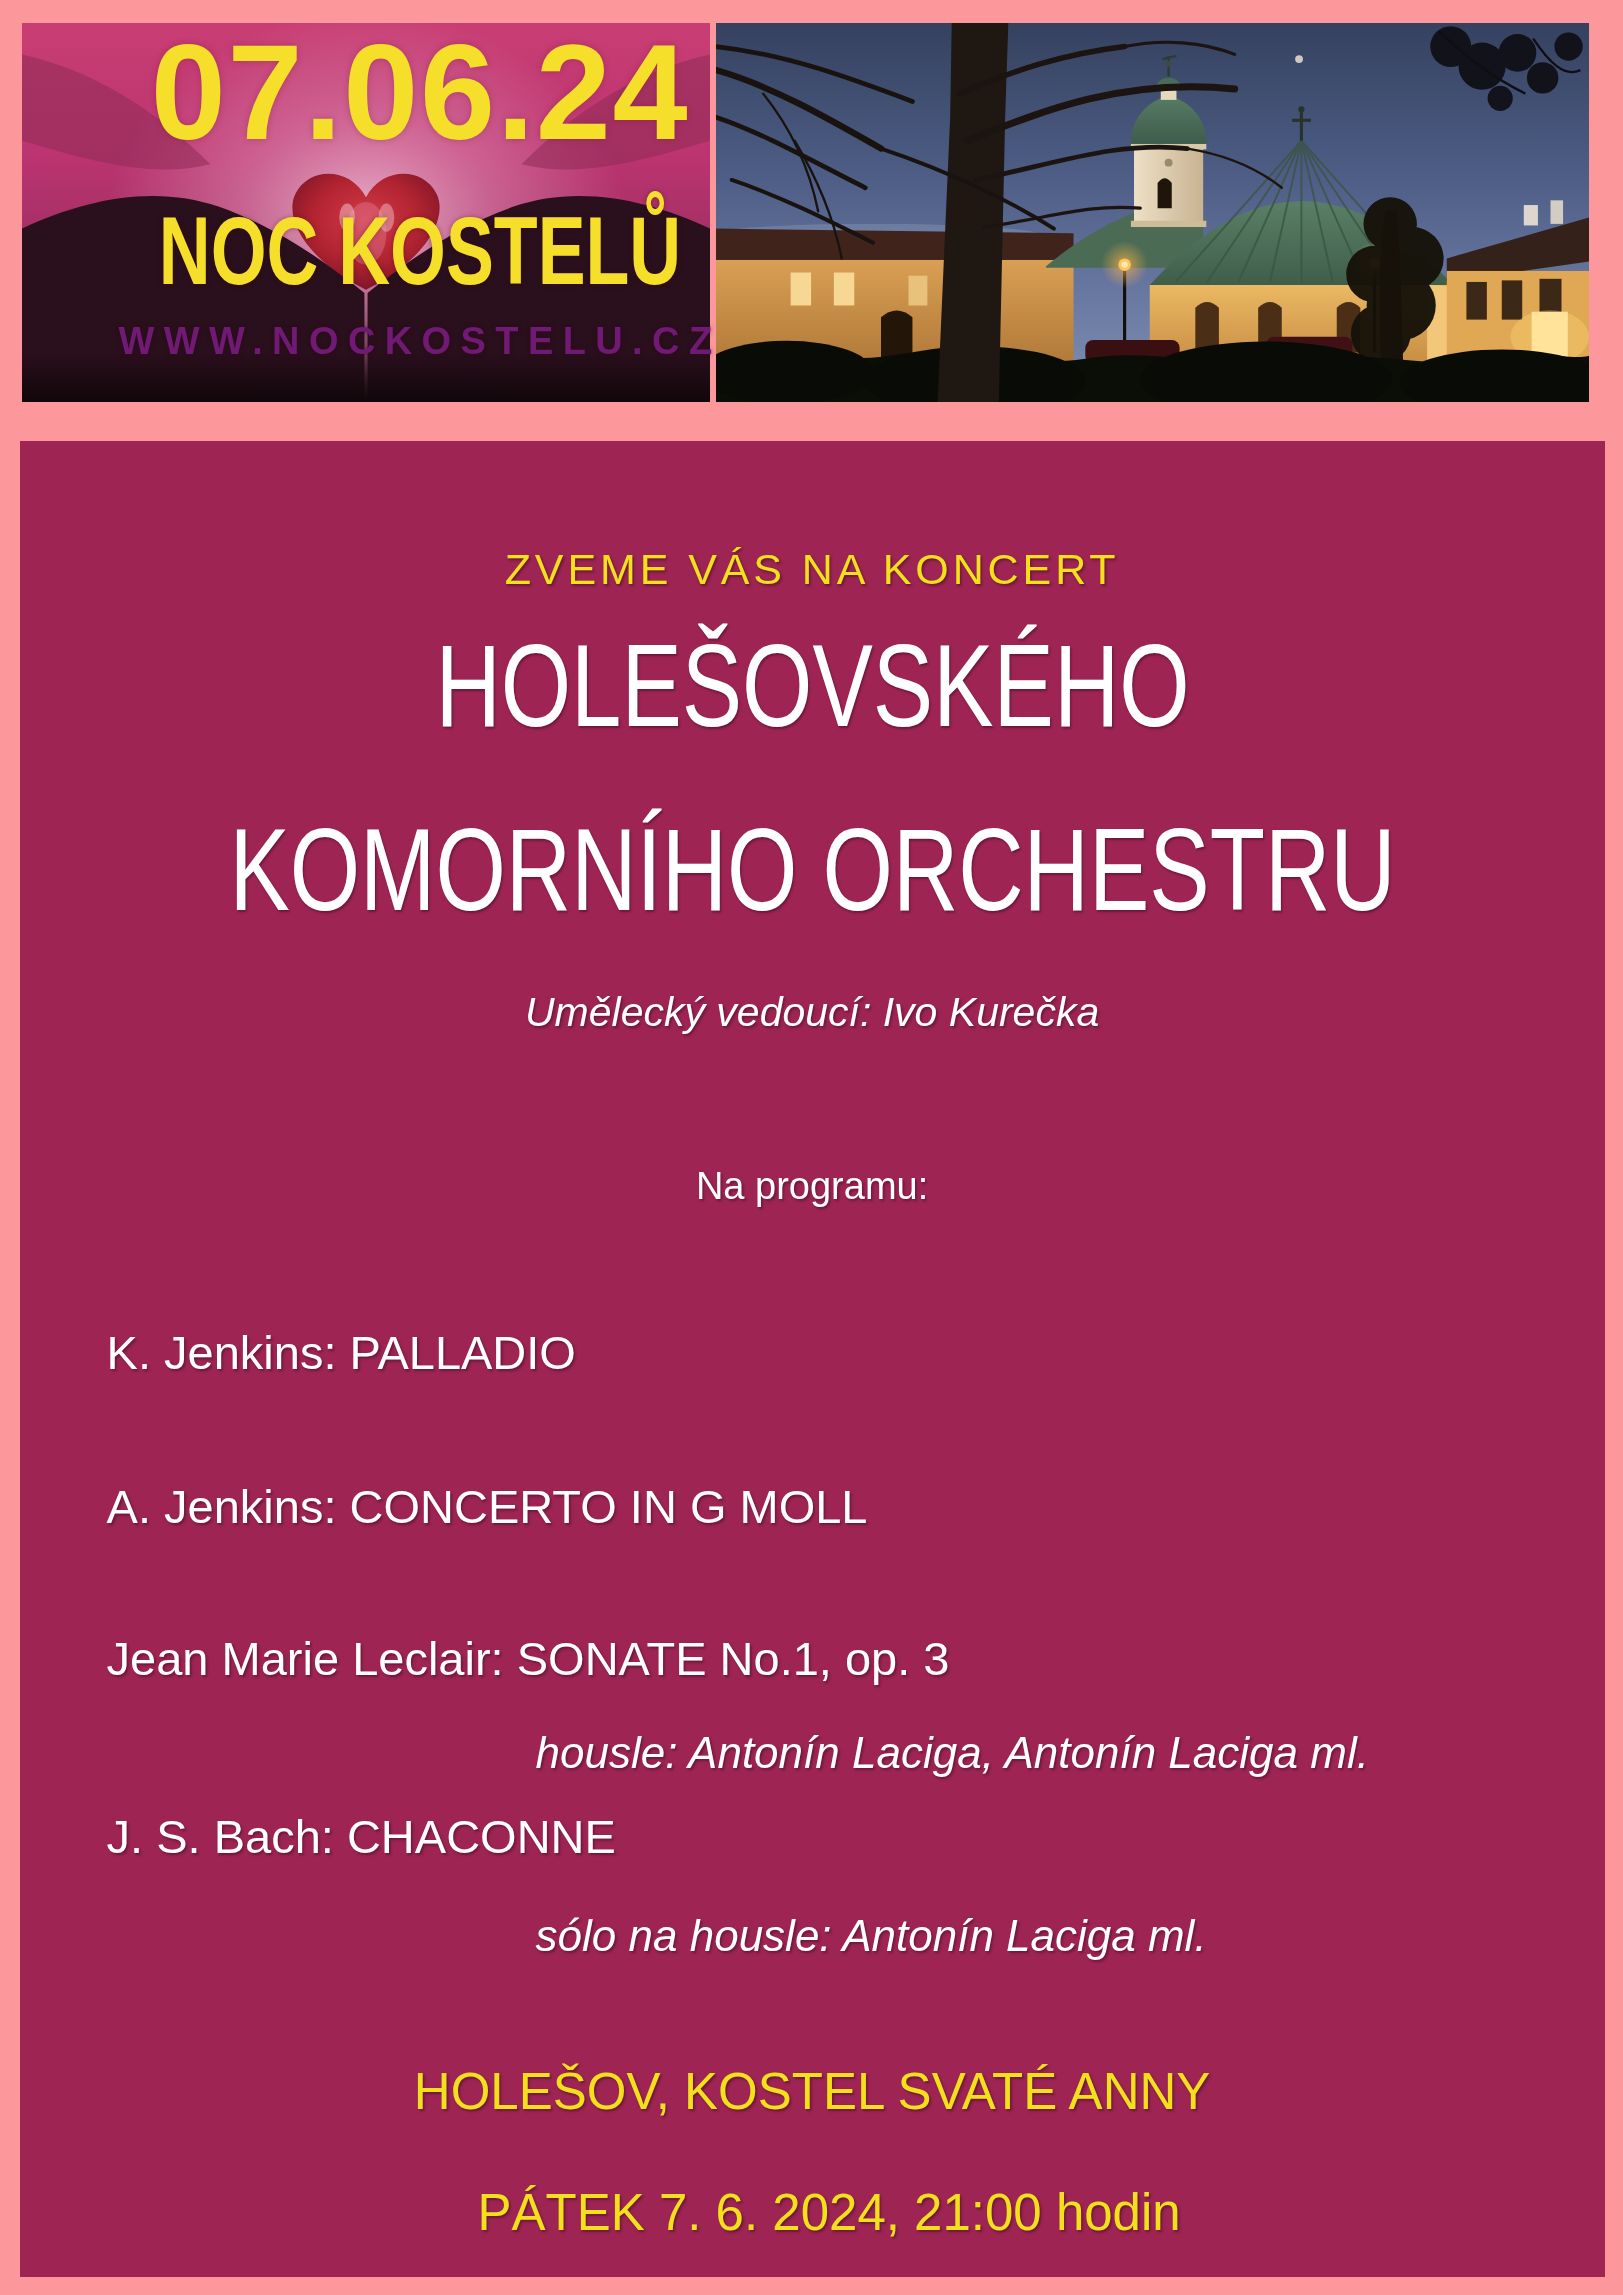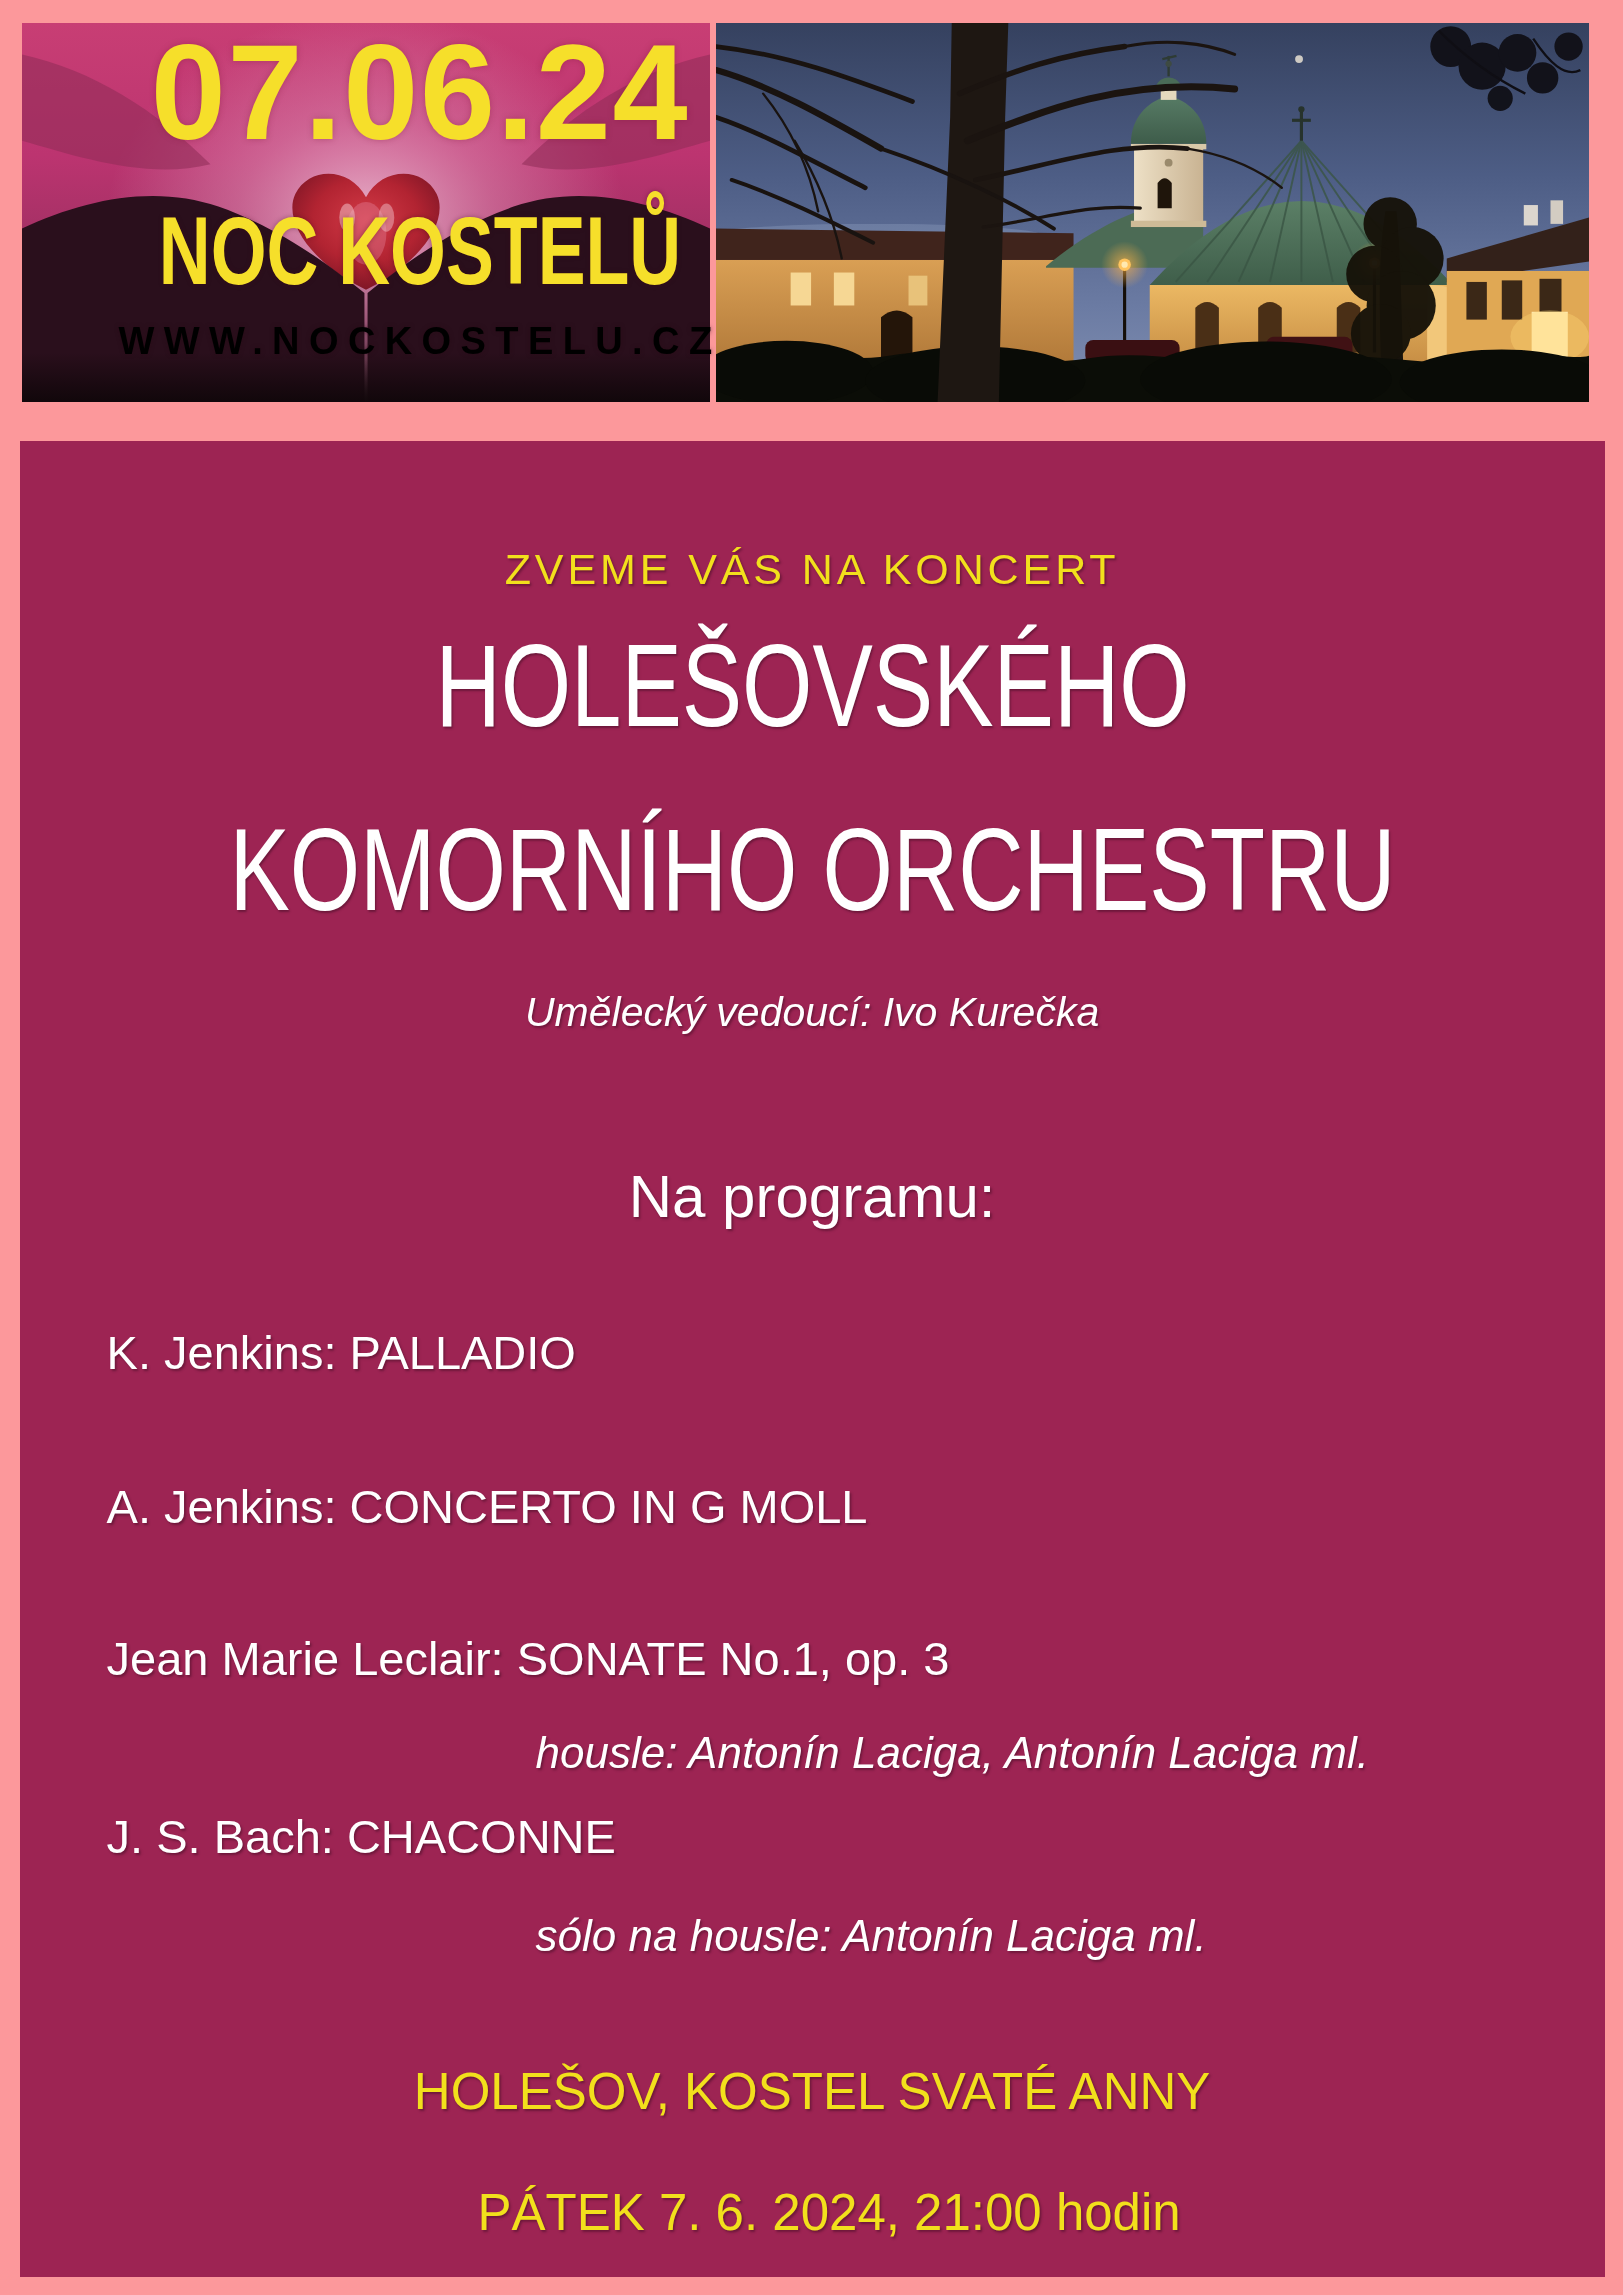--- a/index.html
+++ b/index.html
@@ -9,37 +9,37 @@
   
   .banner-left{position:absolute;left:22px;top:23px;width:796px;height:379px;overflow:hidden;}
   .banner-left svg{position:absolute;left:0;top:0;}
   .banner-right{position:absolute;left:716px;top:23px;width:873px;height:379px;overflow:hidden;}
   .banner-text{position:absolute;left:0;right:0;text-align:center;white-space:nowrap;line-height:1;}
   .banner-date{top:1.6px;font-size:135px;font-weight:bold;color:#F6DF2A;letter-spacing:1.6px;
                text-shadow:0 0 6.3px rgba(120,20,50,.35);}
   .banner-name{top:179px;font-size:97px;font-weight:bold;color:#F6DF2A;
                transform:scaleX(0.74);transform-origin:center;
                text-shadow:0 0 6.3px rgba(60,10,25,.4);}
-  .banner-url{top:299px;font-size:38px;font-weight:bold;color:#000000;letter-spacing:9.4px;
+  .banner-url{top:299px;font-size:38px;font-weight:bold;color:#701a75;letter-spacing:9.4px;
               text-shadow:0 0 4.7px rgba(40,10,20,.5);}
 
   
   .poster-box{position:absolute;left:19.6px;top:441px;width:1585px;height:1836px;background:#9D2453;}
   .line{position:absolute;white-space:nowrap;line-height:1;color:#FFFFFF;}
   .centered{left:0;right:0;text-align:center;}
   .leftcol{left:87px;}
   .indent{left:516px;}
   .yellow{color:#F2E01C;}
   .shadowed{text-shadow:1.6px 2.4px 2.4px rgba(50,8,28,.45);}
 
   .invite{top:73px;font-size:43px;letter-spacing:3.9px;margin-top:34px;}
   .title1{top:187px;font-size:116px;transform:scaleX(0.78);transform-origin:center;}
   .title2{top:371px;font-size:116px;transform:scaleX(0.78);transform-origin:center;}
   .conductor{top:551px;font-size:41px;font-style:italic;}
-  .prog-head{top:726px;font-size:60px;}
+  .prog-head{top:726px;font-size:38px;}
   .prog0{top:888px;font-size:47px;}
   .prog1{top:1042px;font-size:47px;}
   .prog2{top:1194px;font-size:47px;}
   .prog3{top:1290px;font-size:44px;font-style:italic;}
   .prog4{top:1372px;font-size:47px;}
   .prog5{top:1473px;font-size:44px;font-style:italic;}
   .venue{top:1625px;font-size:51px;}
   .datetime{top:1746px;font-size:51px;padding-left:34px;}
 </style>
 </head>

